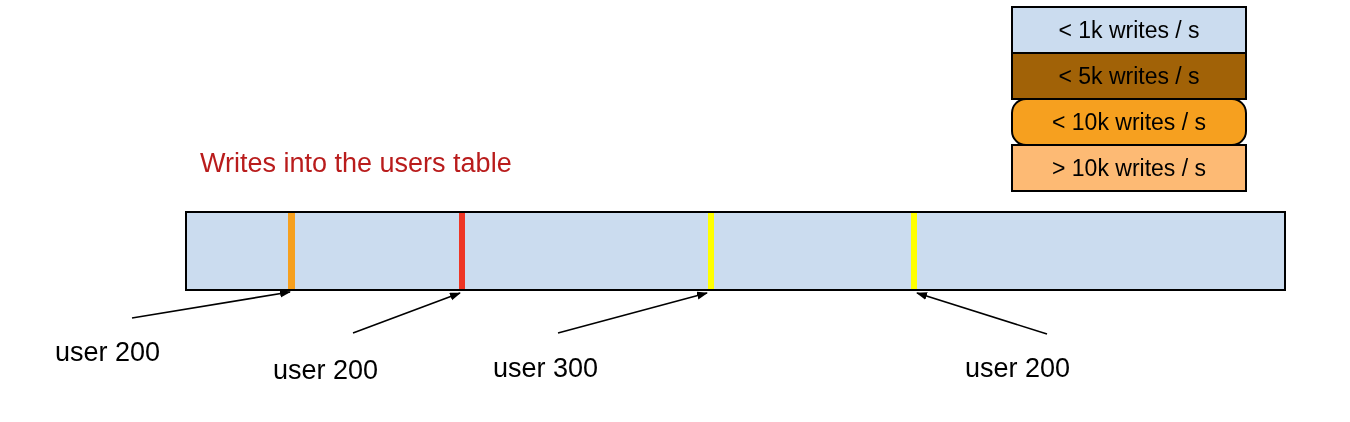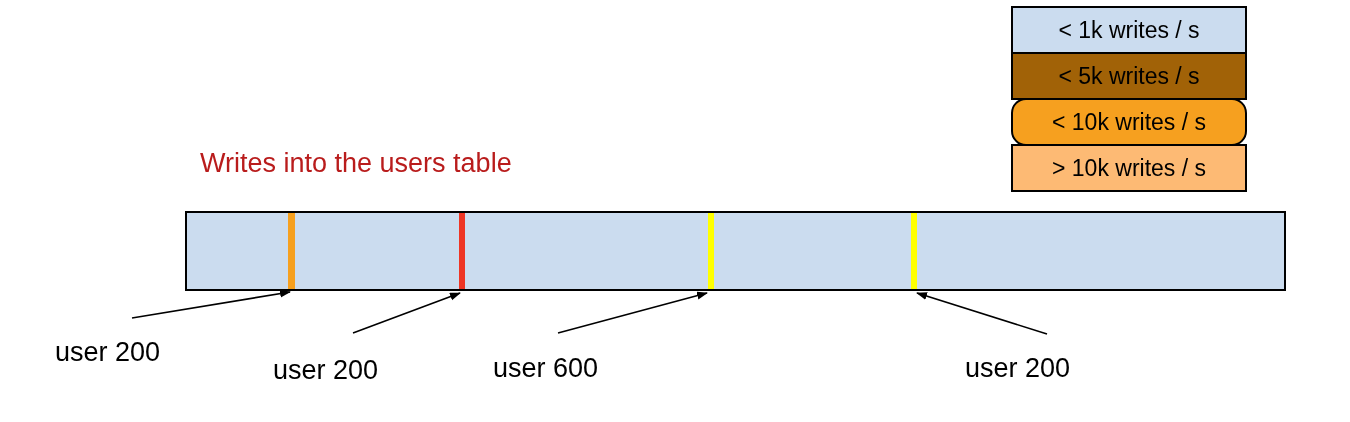--- a/index.html
+++ b/index.html
@@ -104,16 +104,16 @@
       </marker>
     </defs>
     <line x1="132" y1="318" x2="290" y2="292" marker-end="url(#ah)"></line>
     <line x1="353" y1="333" x2="460" y2="293" marker-end="url(#ah)"></line>
     <line x1="558" y1="333" x2="707" y2="293" marker-end="url(#ah)"></line>
     <line x1="1047" y1="334" x2="917" y2="293" marker-end="url(#ah)"></line>
   </svg>
 
   <div class="ulabel" style="left:55px;  top:337px;">user 200</div>
   <div class="ulabel" style="left:273px; top:355px;">user 200</div>
-  <div class="ulabel" style="left:493px; top:353px;">user 600</div>
+  <div class="ulabel" style="left:493px; top:353px;">user 300</div>
   <div class="ulabel" style="left:965px; top:353px;">user 200</div>
 
 </div>
 
 </body></html>

